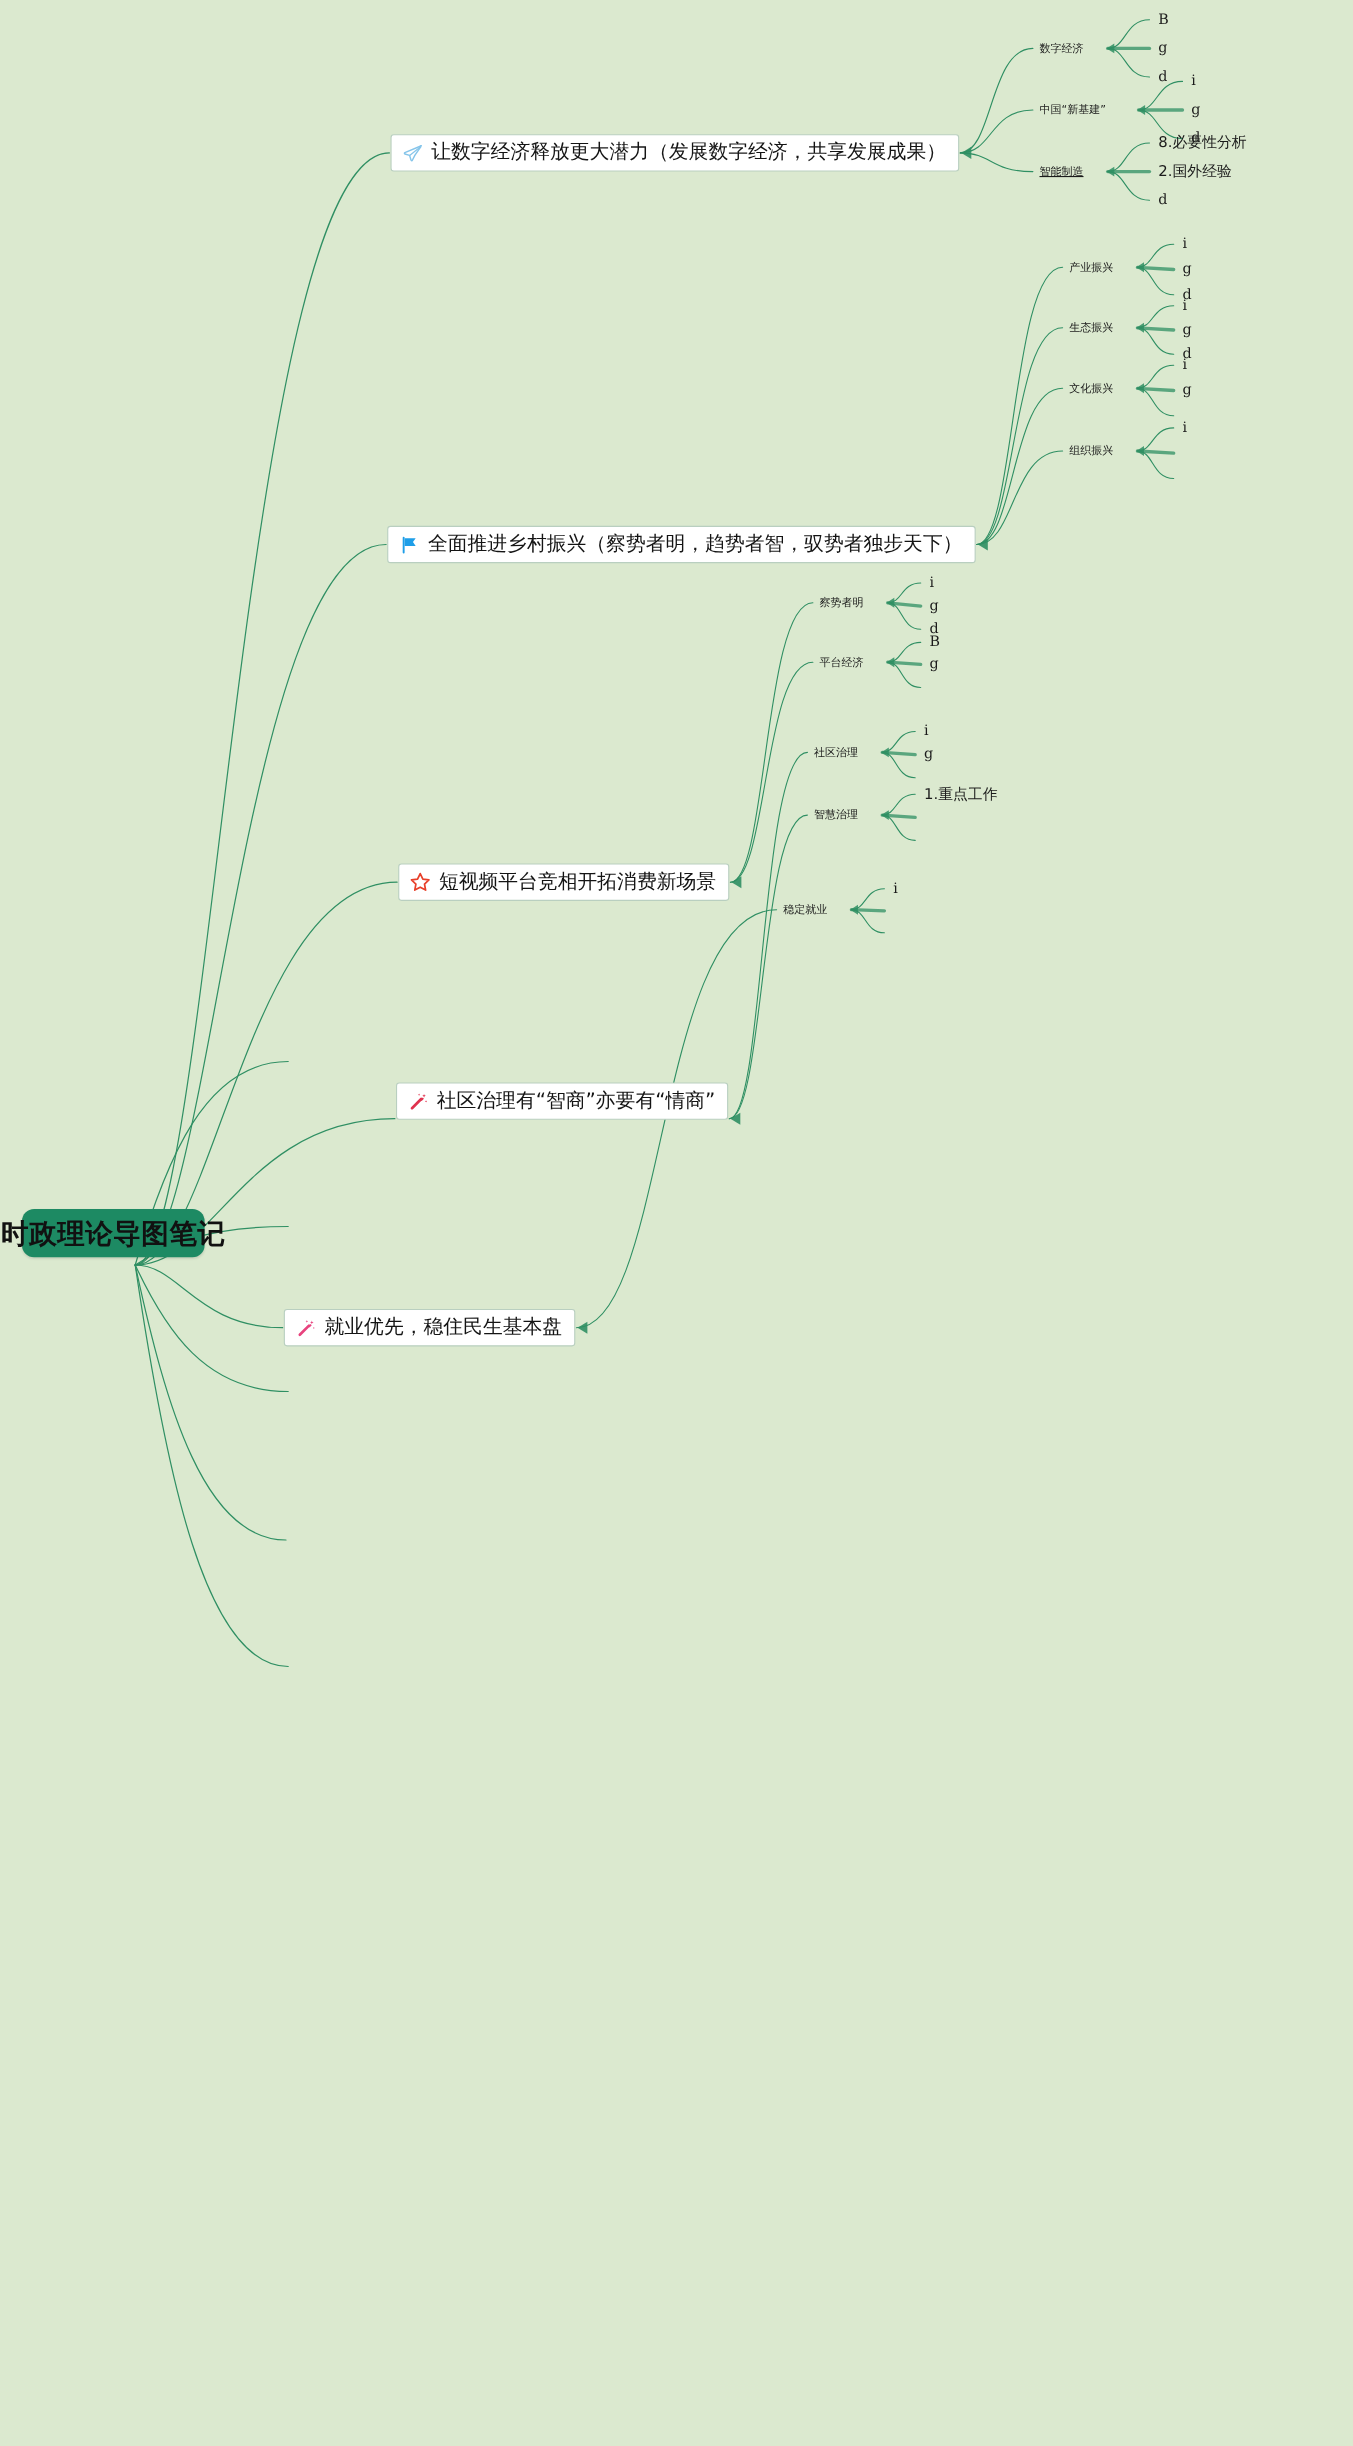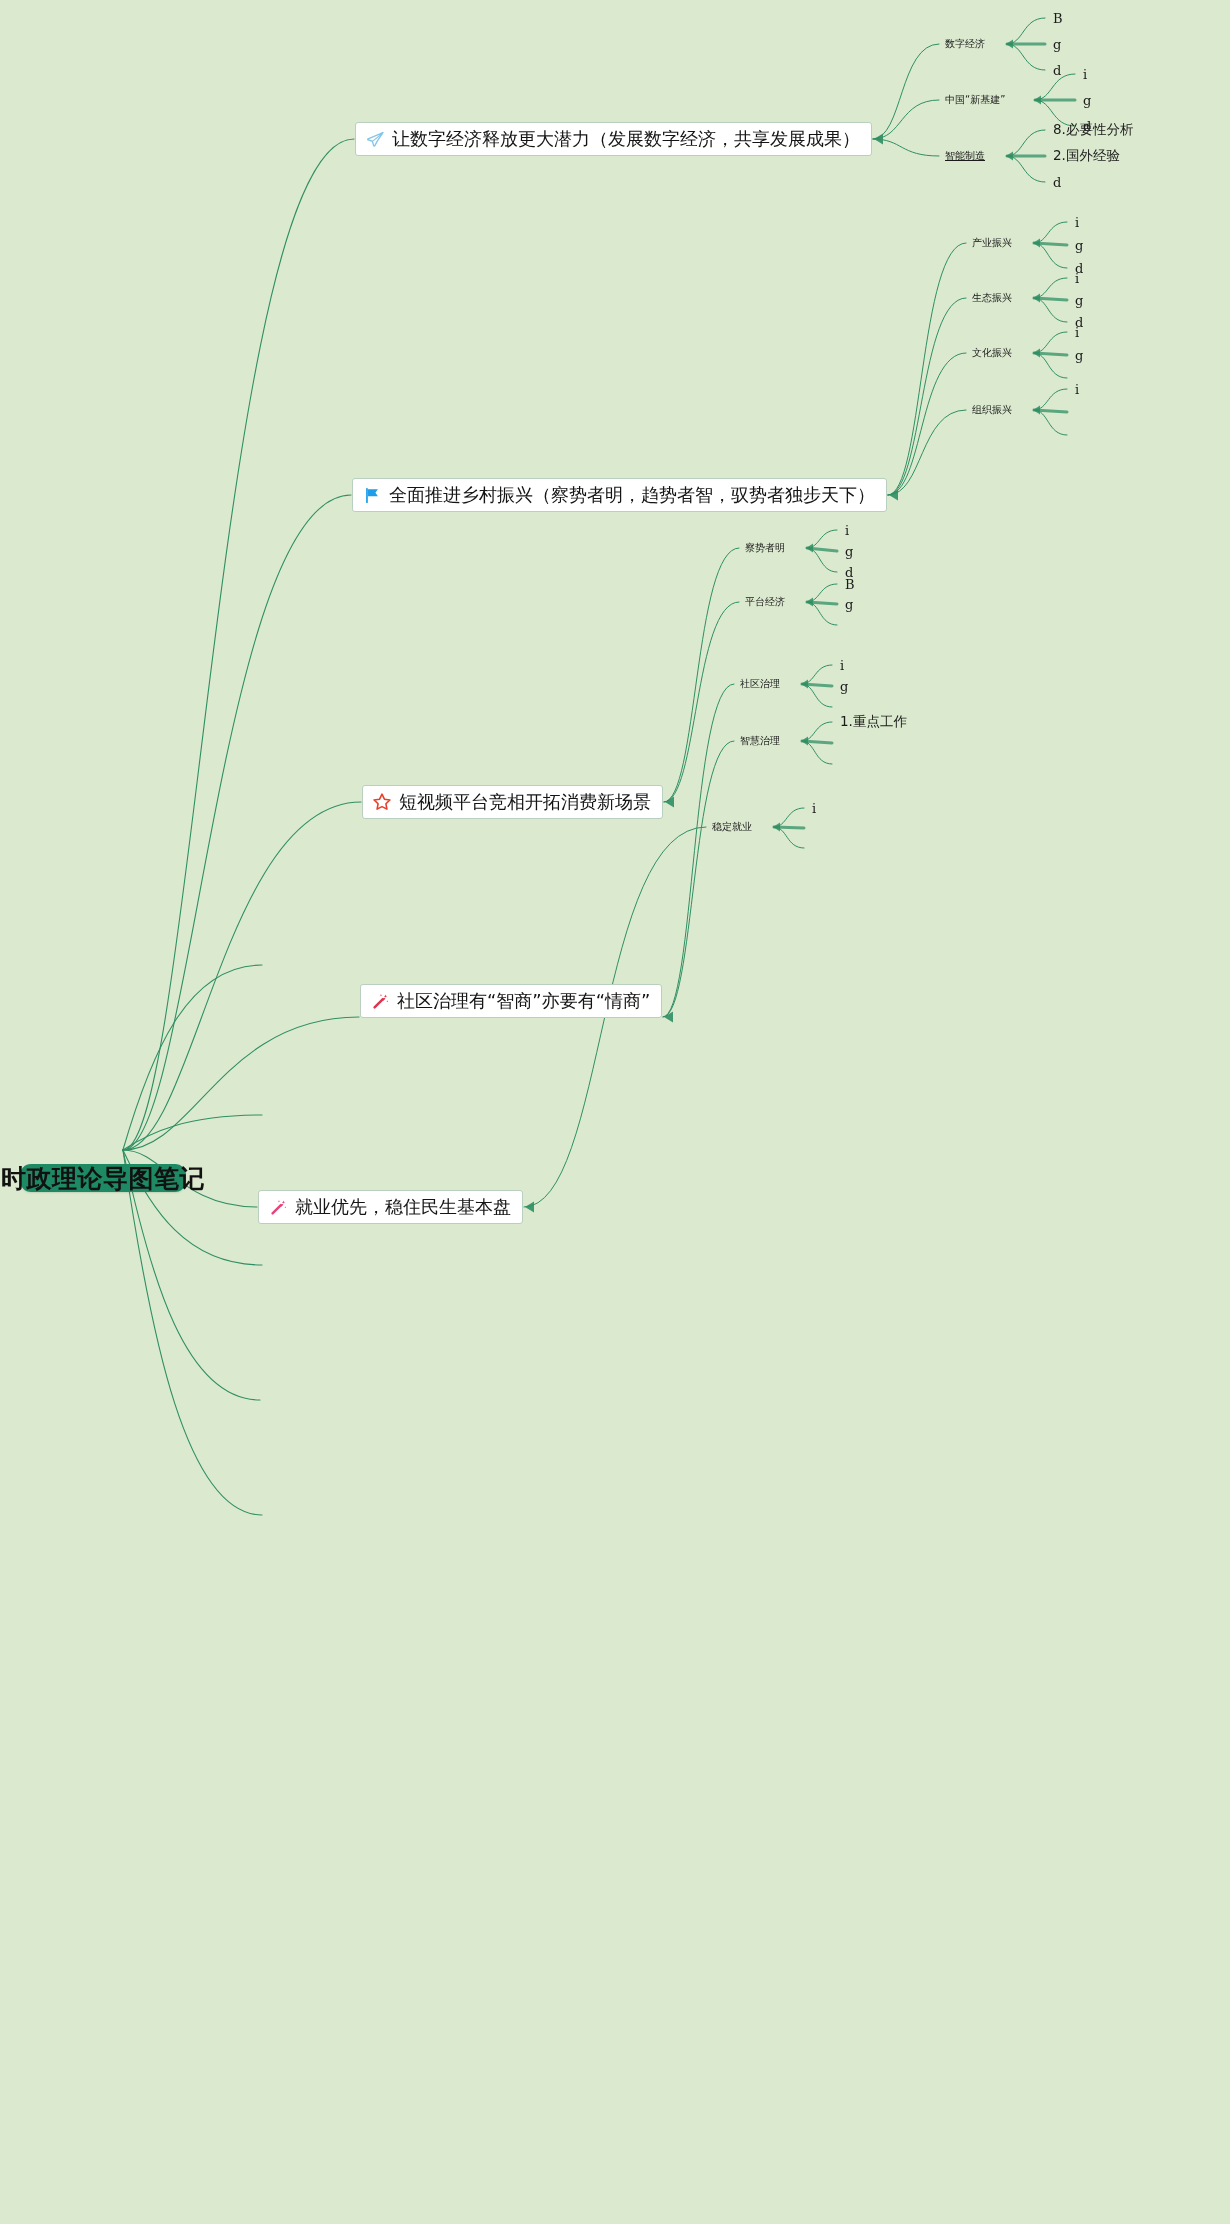--- a/index.html
+++ b/index.html
@@ -180,21 +180,21 @@
       <path d="M774,827 C787.5,827 786,848 804,848" fill="none" stroke="#2f8f63" stroke-width="1" stroke-linecap="round"></path>
       <path d="M773,827 l7,-4.5 l0,9 z" fill="#2f8f63" opacity="0.85"></path>
       <path d="M525,1207 l9,-5.5 l0,11 z" fill="#2f8f63" opacity="0.9"></path>
       <path d="M122.92,1150 C150.92000000000002,1053.8 186.89679999999998,965 262,965" fill="none" stroke="#2f8f63" stroke-width="1.1" stroke-linecap="round"></path>
       <path d="M122.92,1150 C150.92000000000002,1131.8 186.89679999999998,1115 262,1115" fill="none" stroke="#2f8f63" stroke-width="1.1" stroke-linecap="round"></path>
       <path d="M122.92,1150 C150.92000000000002,1209.8 186.89679999999998,1265 262,1265" fill="none" stroke="#2f8f63" stroke-width="1.1" stroke-linecap="round"></path>
       <path d="M122.92,1150 C150.92000000000002,1280 185.9768,1400 260,1400" fill="none" stroke="#2f8f63" stroke-width="1.1" stroke-linecap="round"></path>
       <path d="M122.92,1150 C150.92000000000002,1339.8 186.89679999999998,1515 262,1515" fill="none" stroke="#2f8f63" stroke-width="1.1" stroke-linecap="round"></path>
     </svg>
 
-  <div class="root-node" id="root-el" style="left: 20px; top: 1164px; width: 166px; height: 28px;">
+  <div class="root-node" id="root-el" style="left: 20px; top: 1099px; width: 166px; height: 44px;">
     <span class="root-label">时政理论导图笔记</span>
   </div>
 
   <div id="nodes-layer">
       <div class="topic-node" style="left: 355px; top: 122px;">
         <span class="node-icon">
           <svg width="19" height="19" viewBox="0 0 24 24">
             <path d="M21.5 3.2 2.6 11.1c-.7.3-.6 1.3.1 1.5l5.3 1.6 1.7 5.5c.2.7 1.2.8 1.5.1l3-5.8 6.6-9.6c.4-.5-.2-1.1-.8-.8z" fill="none" stroke="#86c5ea" stroke-width="1.7" stroke-linejoin="round"></path>
             <path d="M8.1 14.3 21 4.1" fill="none" stroke="#86c5ea" stroke-width="1.4"></path>
           </svg>

